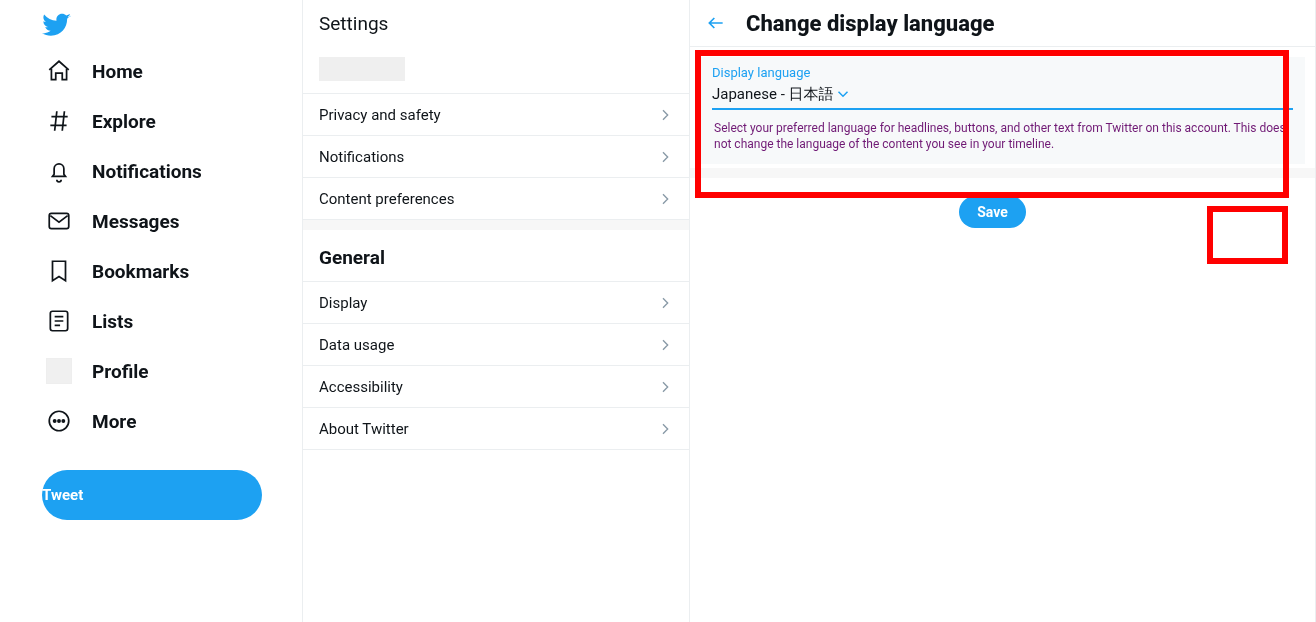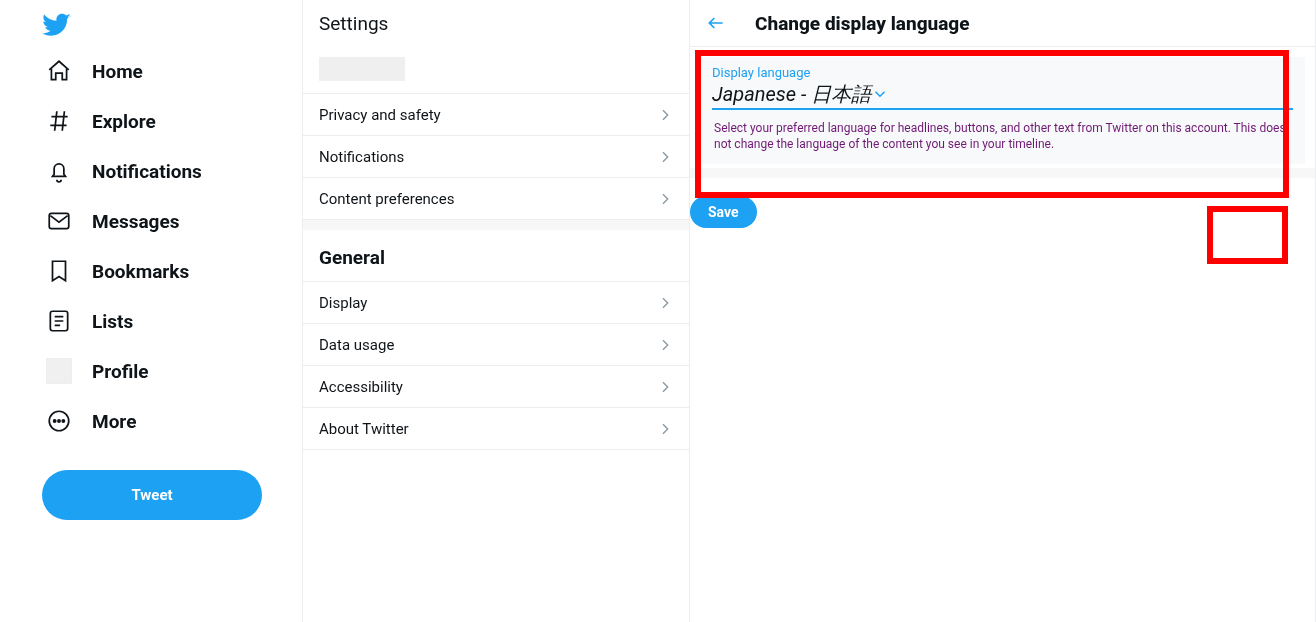--- a/index.html
+++ b/index.html
@@ -44,21 +44,21 @@
     margin: 24px 0 8px 10px;
     width: 220px;
     height: 50px;
     border-radius: 9999px;
     background: #1da1f2;
     color: #fff;
     font-weight: 700;
     font-size: 15px;
     display: flex;
     align-items: center;
-    justify-content: center;
+    justify-content: flex-start;
     cursor: pointer;
   }
 
   
   .mid {
     width: 388px;
     border-left: 1px solid #ebeef0;
     border-right: 1px solid #ebeef0;
     background: #fff;
   }
@@ -105,23 +105,23 @@
     border-bottom: 1px solid #ebeef0;
     padding-left: 8px;
   }
   .right-header .back {
     width: 36px; height: 36px;
     display: inline-flex; align-items: center; justify-content: center;
     cursor: pointer;
     border-radius: 9999px;
   }
   .right-header .title {
-    font-size: 19px;
+    font-size: 22px;
     font-weight: 800;
-    margin-left: 21px;
+    margin-left: 12px;
   }
 
   .highlight-box {
     position: absolute;
     border: 6px solid #ff0000;
     pointer-events: none;
   }
   .highlight-lang {
     top: 50px; left: 695px;
     width: 594px; height: 148px;
@@ -142,35 +142,34 @@
   .lang-select .lbl {
     color: #1da1f2;
     font-size: 13px;
   }
   .lang-select .field {
     display: flex;
     align-items: center;
     justify-content: flex-start;
     height: 30px;
     border-bottom: 2px solid #1da1f2;
-    font-size: 20px;
-    cursor: pointer;
-    font-style: italic;
+    font-size: 15px;
+    cursor: pointer;
   }
   .lang-desc {
     color: #701a75;
     font-size: 12px;
     line-height: 1.35;
     padding: 10px 2px 10px;
   }
 
   .sep { height: 10px; background: #f7f7f7; margin: 4px 0 0; }
 
   .save-row {
-    text-align: left;
+    text-align: center;
     padding: 18px 20px 0 0;
   }
   .save-btn {
     display: inline-flex;
     align-items: center;
     justify-content: center;
     background: #1da1f2;
     color: #fff;
     font-weight: 700;
     font-size: 14px;

